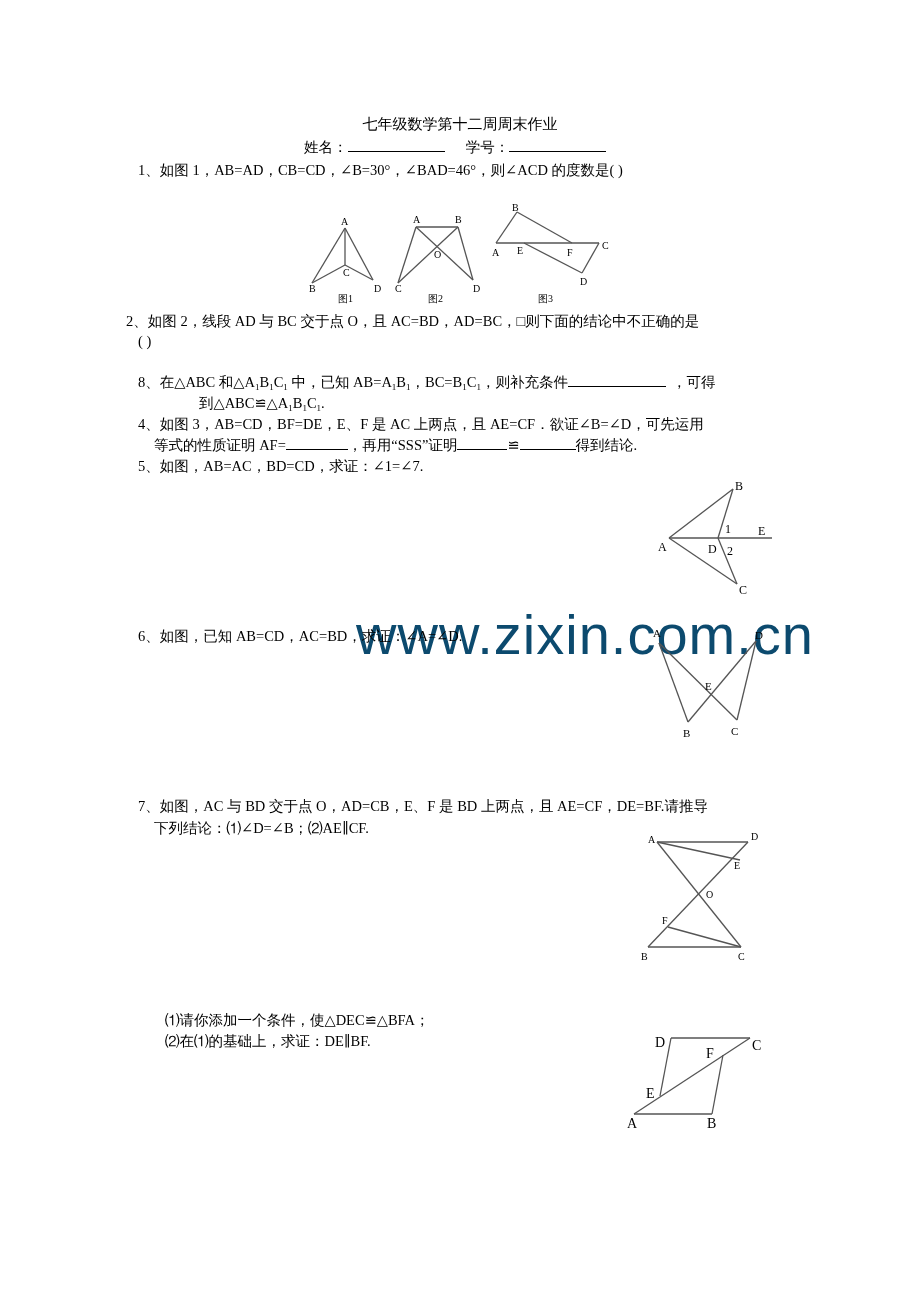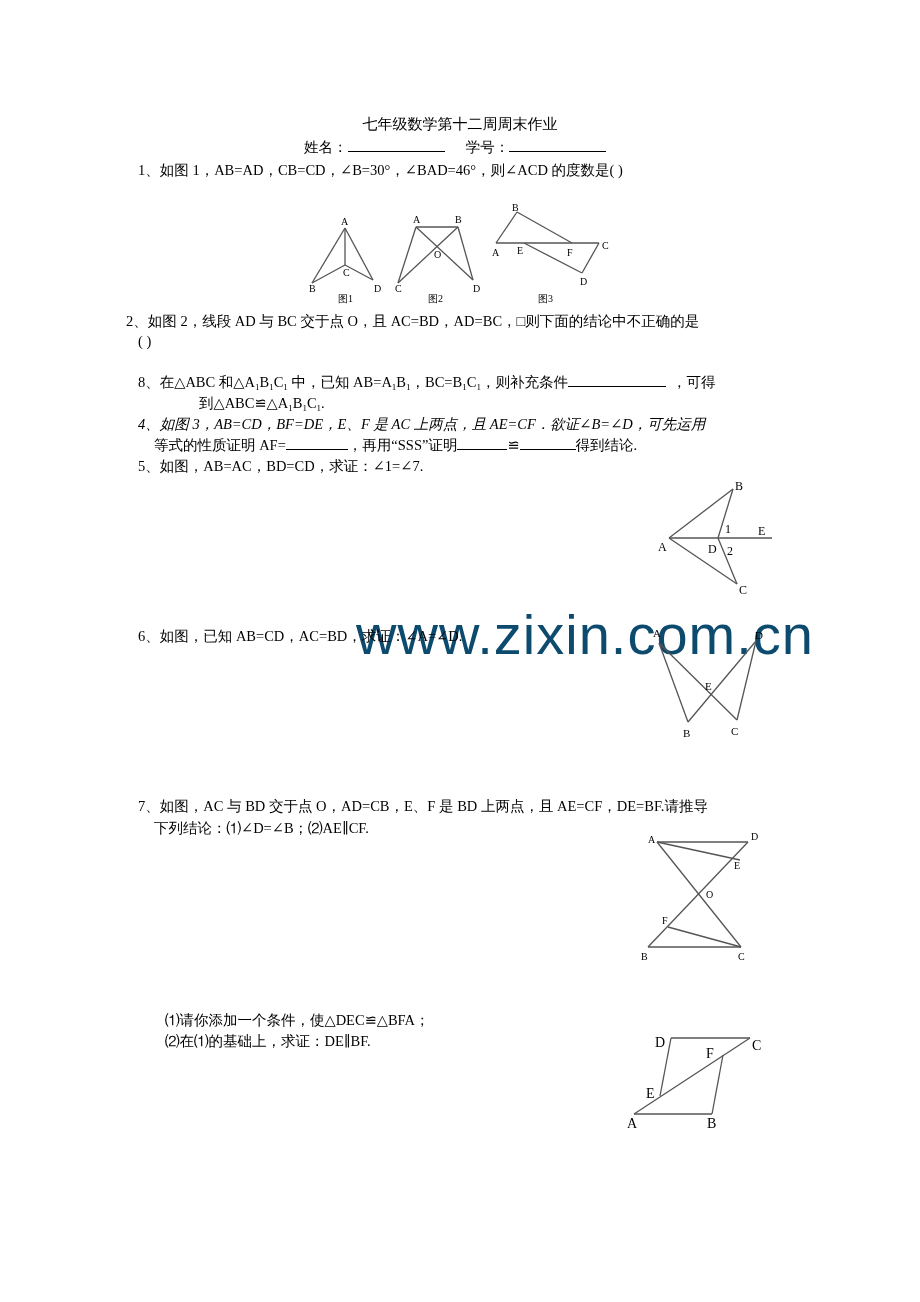--- a/index.html
+++ b/index.html
@@ -79,21 +79,21 @@
         <text x="538" y="302" font-size="10">图3</text>
       </g>
     </svg>
 
     <div class="line" style="left:126px; top:311px;">2、如图 2，线段 AD 与 BC 交于点 O，且 AC=BD，AD=BC，□则下面的结论中不正确的是</div>
     <div class="line" style="left:138px; top:331px;">(        )</div>
 
     <div class="line" style="left:138px; top:372px;"><span>8、在△ABC 和△A</span><sub>1</sub><span>B</span><sub>1</sub><span>C</span><sub>1</sub><span> 中，已知 AB=A</span><sub>1</sub><span>B</span><sub>1</sub><span>，BC=B</span><sub>1</sub><span>C</span><sub>1</sub><span>，则补充条件</span><span class="blank" style="width:98px;"></span><span style="margin-left:6px;">，可得</span></div>
     <div class="line" style="left:168px; top:393px;margin-left:31px;"><span>到△ABC≌△A</span><sub>1</sub><span>B</span><sub>1</sub><span>C</span><sub>1</sub><span>.</span></div>
 
-    <div class="line" style="left:138px; top:414px;font-style:italic;">4、如图 3，AB=CD，BF=DE，E、F 是 AC 上两点，且 AE=CF．欲证∠B=∠D，可先运用</div>
+    <div class="line" style="left:138px; top:414px;">4、如图 3，AB=CD，BF=DE，E、F 是 AC 上两点，且 AE=CF．欲证∠B=∠D，可先运用</div>
     <div class="line" style="left:154px; top:435px;"><span>等式的性质证明 AF=</span><span class="blank" style="width:62px;"></span><span>，再用“SSS”证明</span><span class="blank" style="width:50px;"></span><span>≌</span><span class="blank" style="width:56px;"></span><span>得到结论.</span></div>
 
     <div class="line" style="left:138px; top:456px;">5、如图，AB=AC，BD=CD，求证：∠1=∠7.</div>
     <svg class="fig" width="920" height="1302">
       <line x1="669" y1="538" x2="733" y2="489"></line>
       <line x1="669" y1="538" x2="737" y2="584"></line>
       <line x1="669" y1="538" x2="772" y2="538"></line>
       <line x1="733" y1="489" x2="718" y2="538"></line>
       <line x1="718" y1="538" x2="737" y2="584"></line>
       <text x="735" y="490" font-size="12">B</text>

